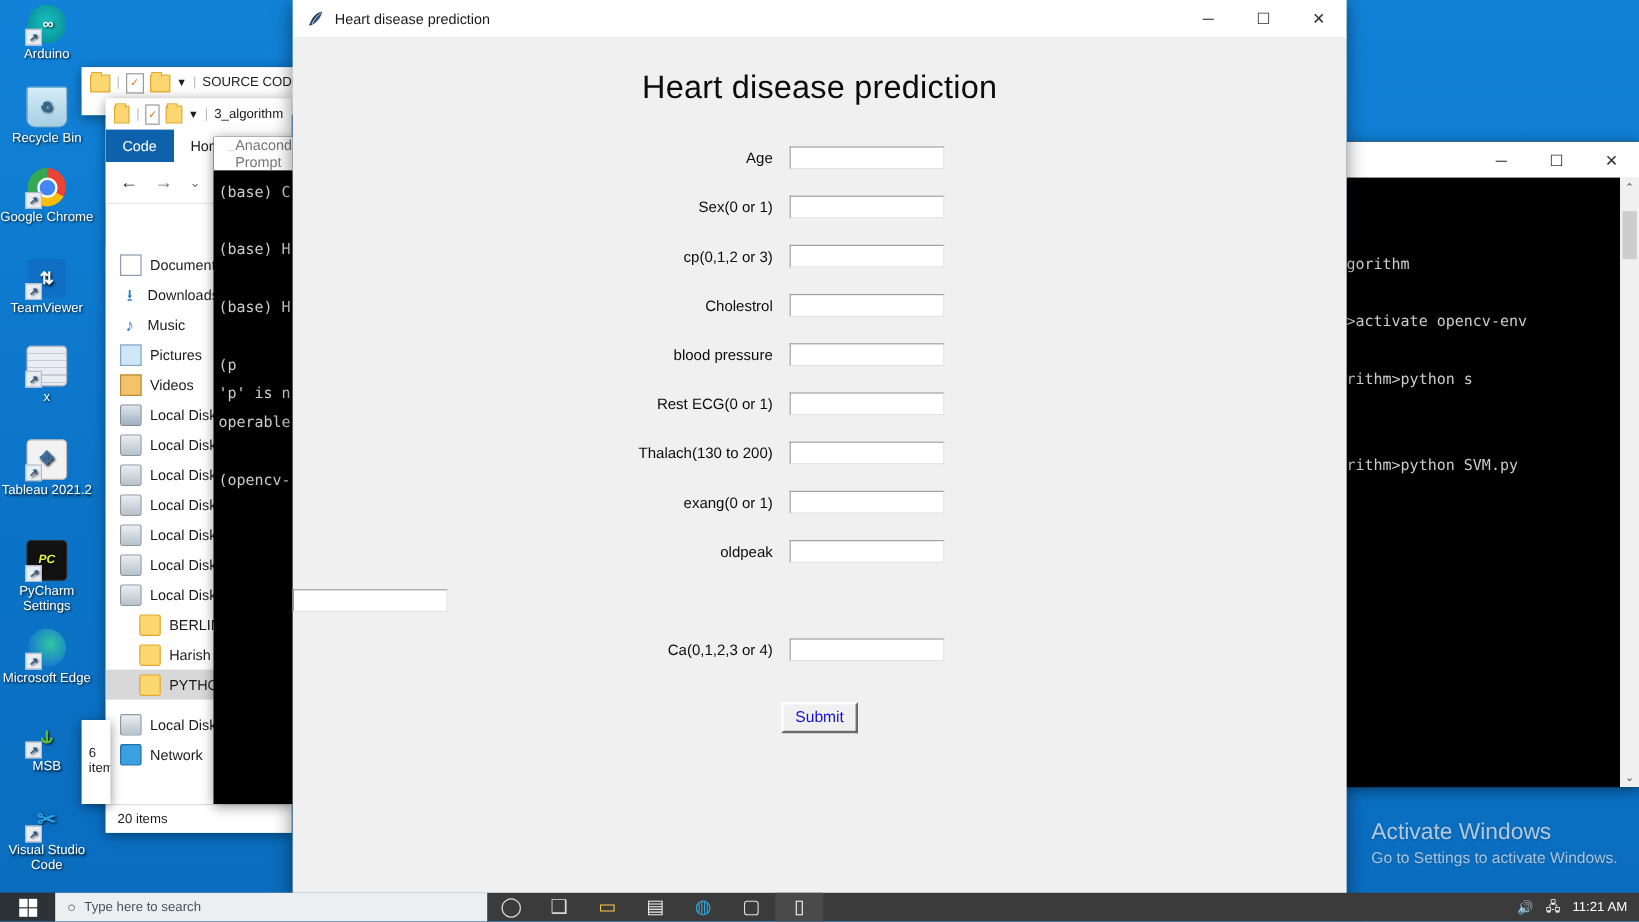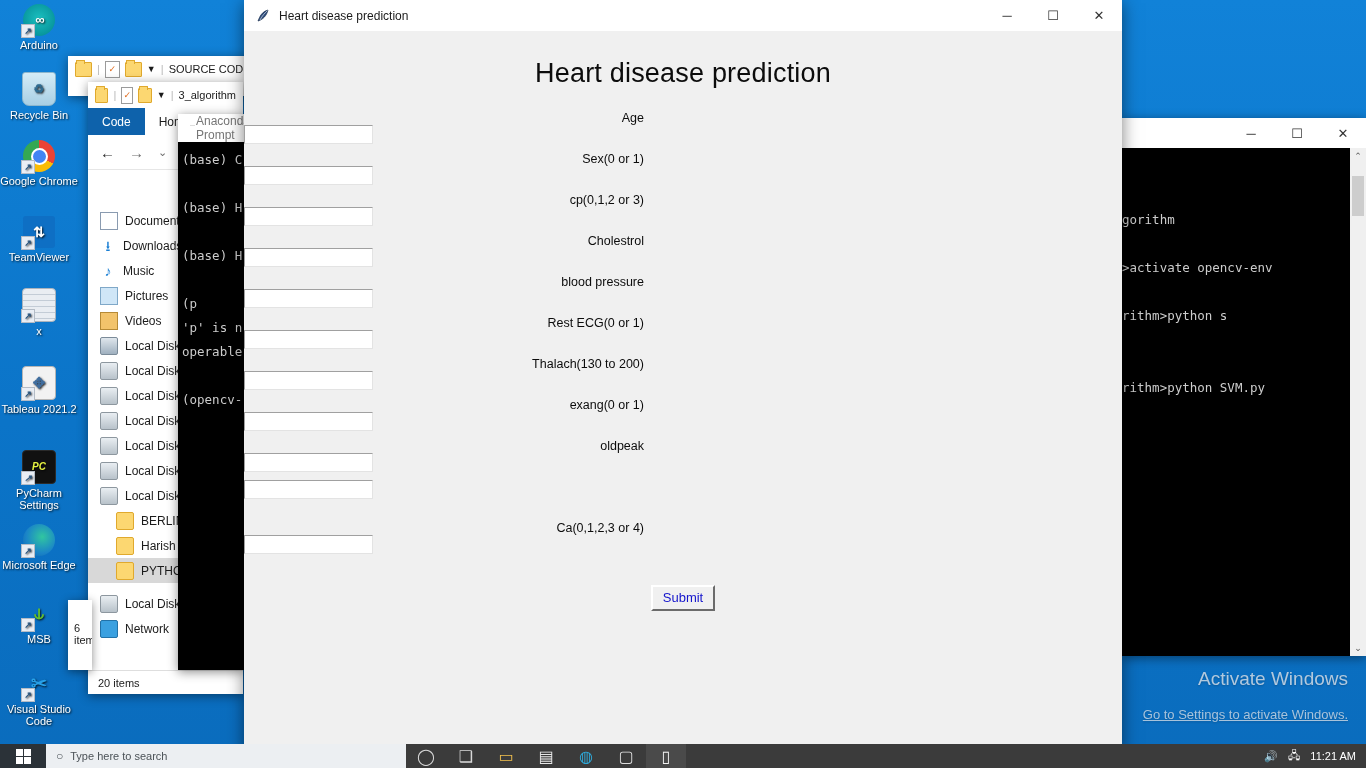--- a/index.html
+++ b/index.html
@@ -143,21 +143,21 @@
   .tk-client {
     position: absolute; top: 31px; left: 0; right: 0; bottom: 0;
     background: #f0f0f0;
   }
   .app-heading {
     text-align: center; font-size: 27px; color: #0c0c0c;
     margin-top: 27px; letter-spacing: .2px;
   }
   .form { margin-top: 22px; }
   .frow {
-    display: flex; align-items: flex-start; height: 41px; flex-direction: column;
+    display: flex; align-items: center; height: 41px;
   }
   .flabel {
     width: 400px; text-align: right; padding-right: 14px;
     font-size: 12.5px; color: #0c0c0c;
   }
   .fentry {
     width: 129px; height: 19px; background: #fff; box-sizing: border-box;
     border-top: 1px solid #a0a0a0; border-left: 1px solid #a0a0a0;
     border-right: 1px solid #e3e3e3; border-bottom: 1px solid #e3e3e3;
     padding: 0 3px; font-size: 12px; color: #000; outline: none;
@@ -168,24 +168,24 @@
     font-size: 13px; color: #1414cc; background: #f0f0f0;
     padding: 3px 10px 4px;
     border-top: 2px solid #ffffff; border-left: 2px solid #ffffff;
     border-right: 2px solid #6b6b6b; border-bottom: 2px solid #6b6b6b;
     font-family: "Liberation Sans", sans-serif;
   }
 
   
   #watermark {
     position: absolute; right: 18px; bottom: 46px;
-    text-align: right; color: #cfd9e4; text-shadow: 0 1px 2px rgba(0,0,0,.25);
+    text-align: left; color: #cfd9e4; text-shadow: 0 1px 2px rgba(0,0,0,.25);
   }
   #watermark .w1 { font-size: 19px; opacity: .85; }
-  #watermark .w2 { font-size: 13px; opacity: .8; margin-top: 17px; text-decoration: underline; }
+  #watermark .w2 { font-size: 13px; opacity: .8; margin-top: 2px; }
 
   
   #taskbar {
     position: absolute; left: 0; bottom: 0; width: 1366px; height: 24px;
     background: #3b3b3b; display: flex; align-items: center;
   }
   #start {
     width: 46px; height: 24px; background: #2b3238;
     display: flex; align-items: center; justify-content: center;
   }

